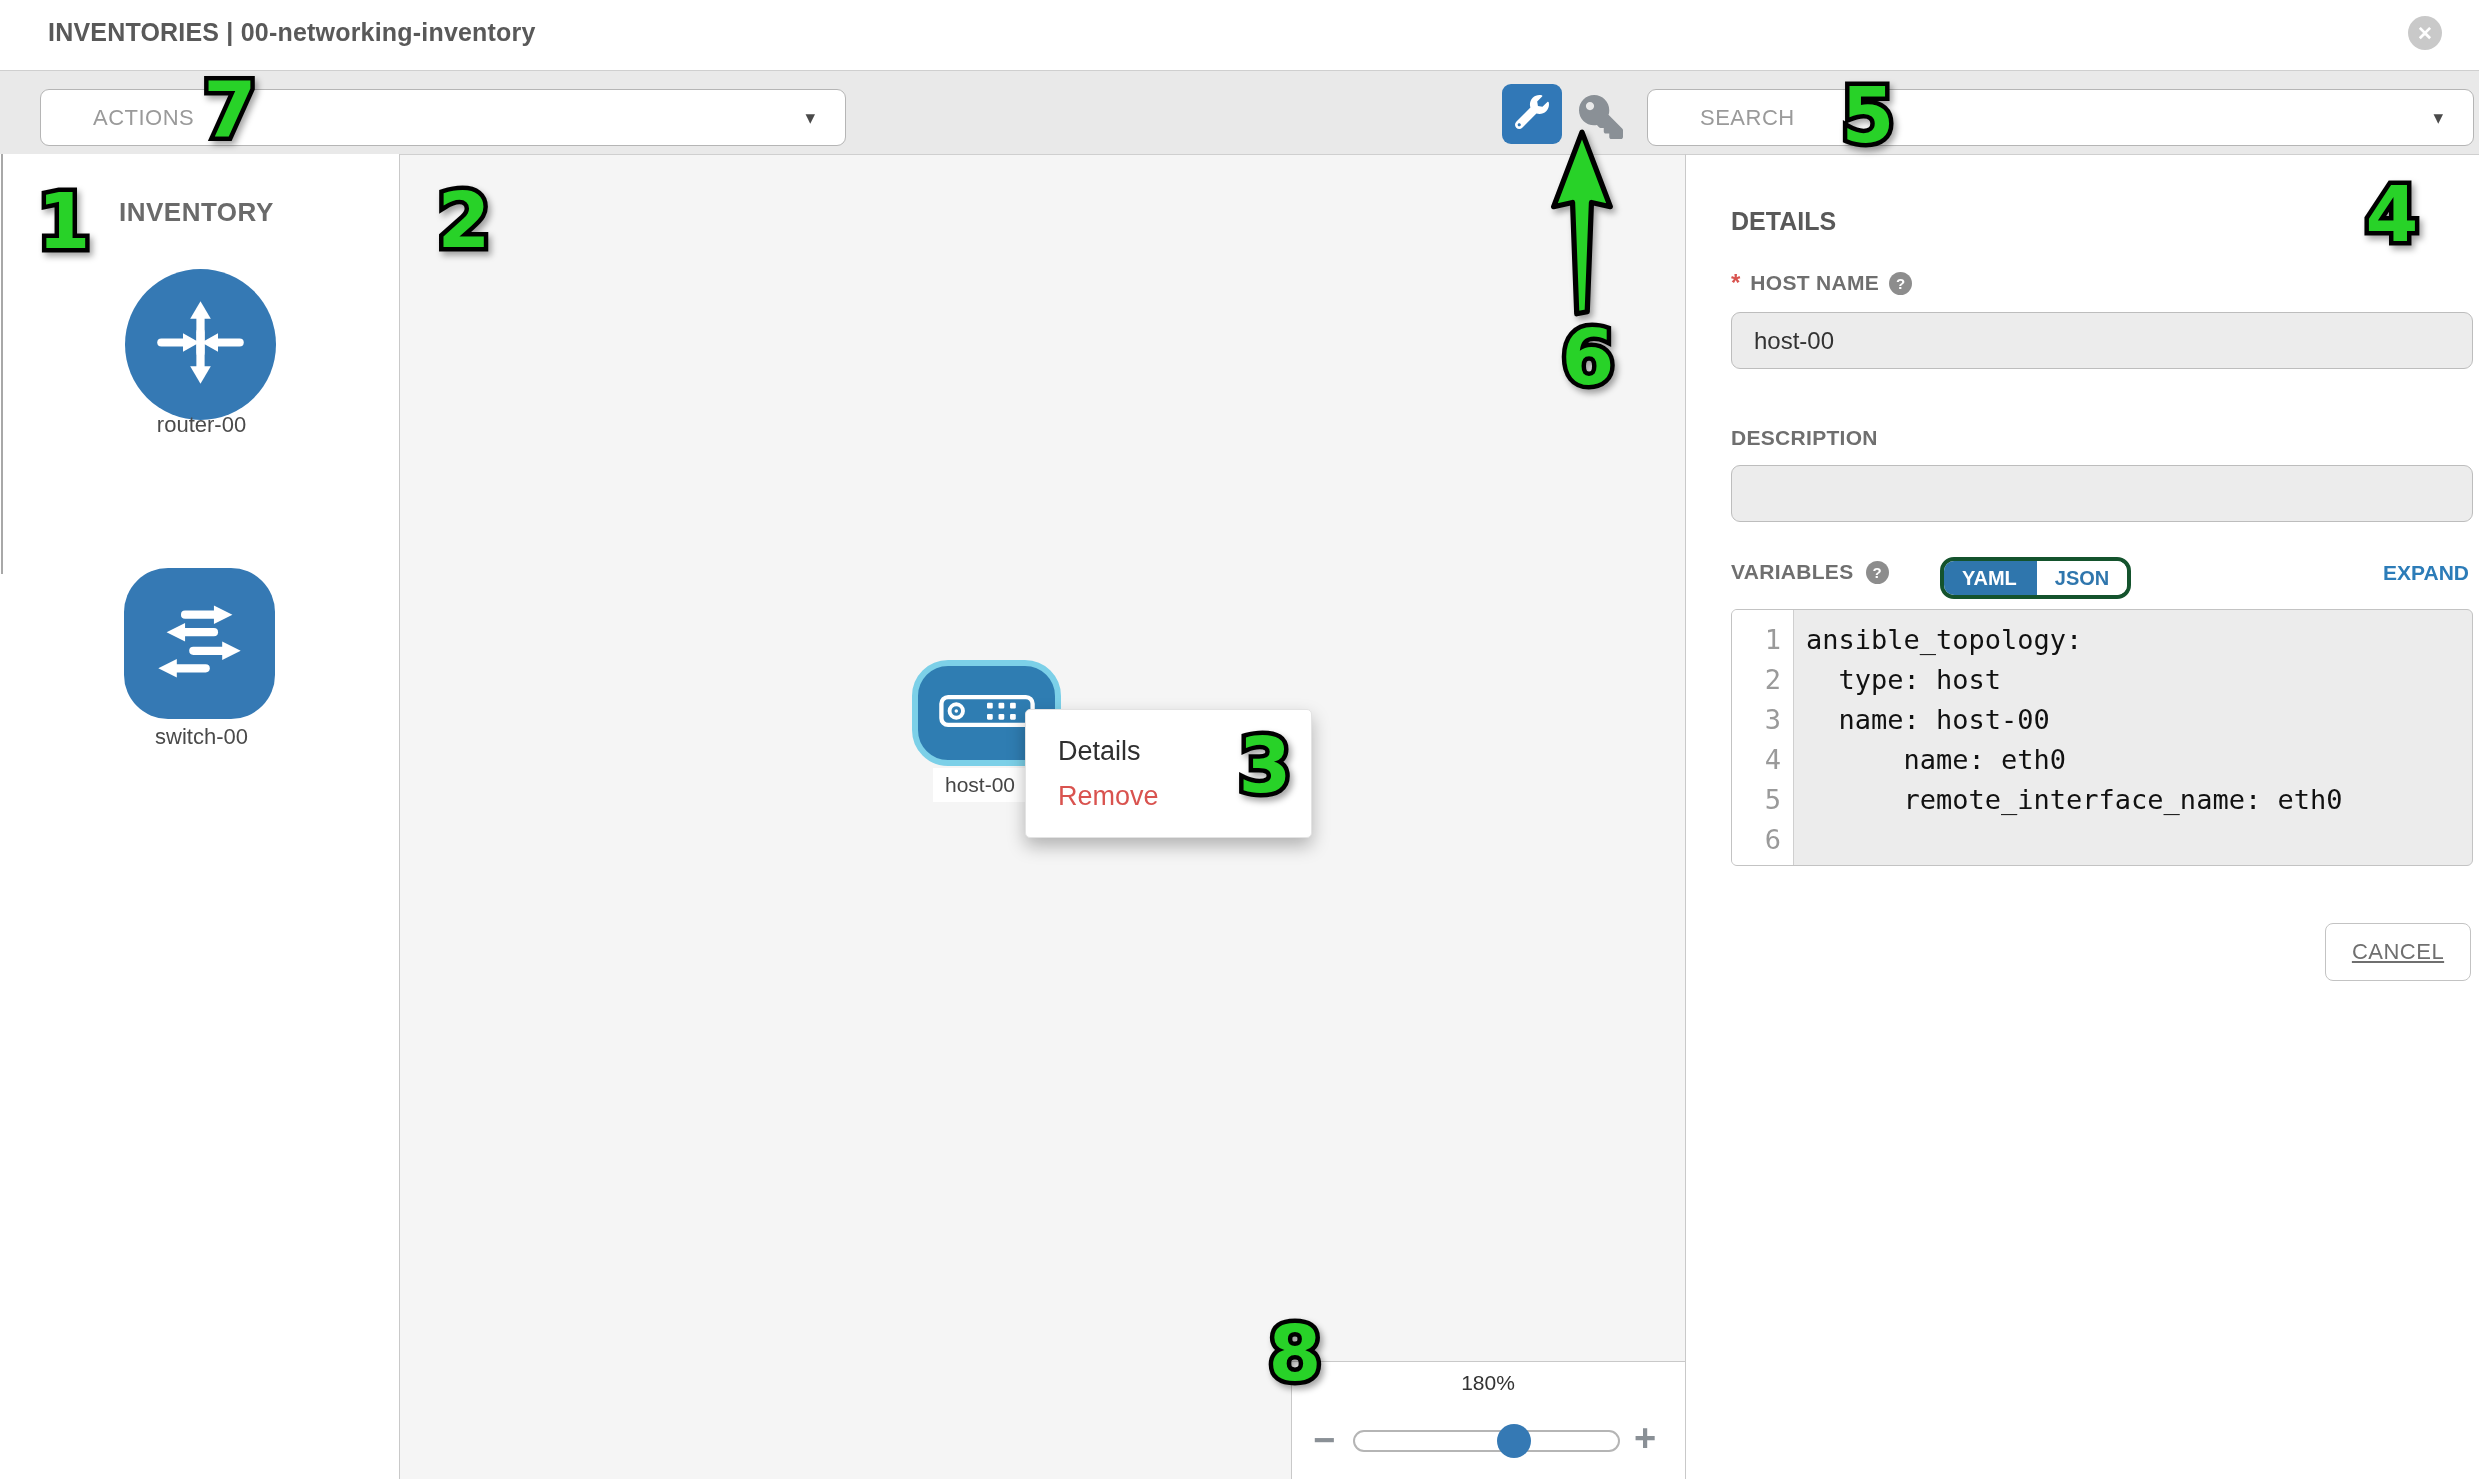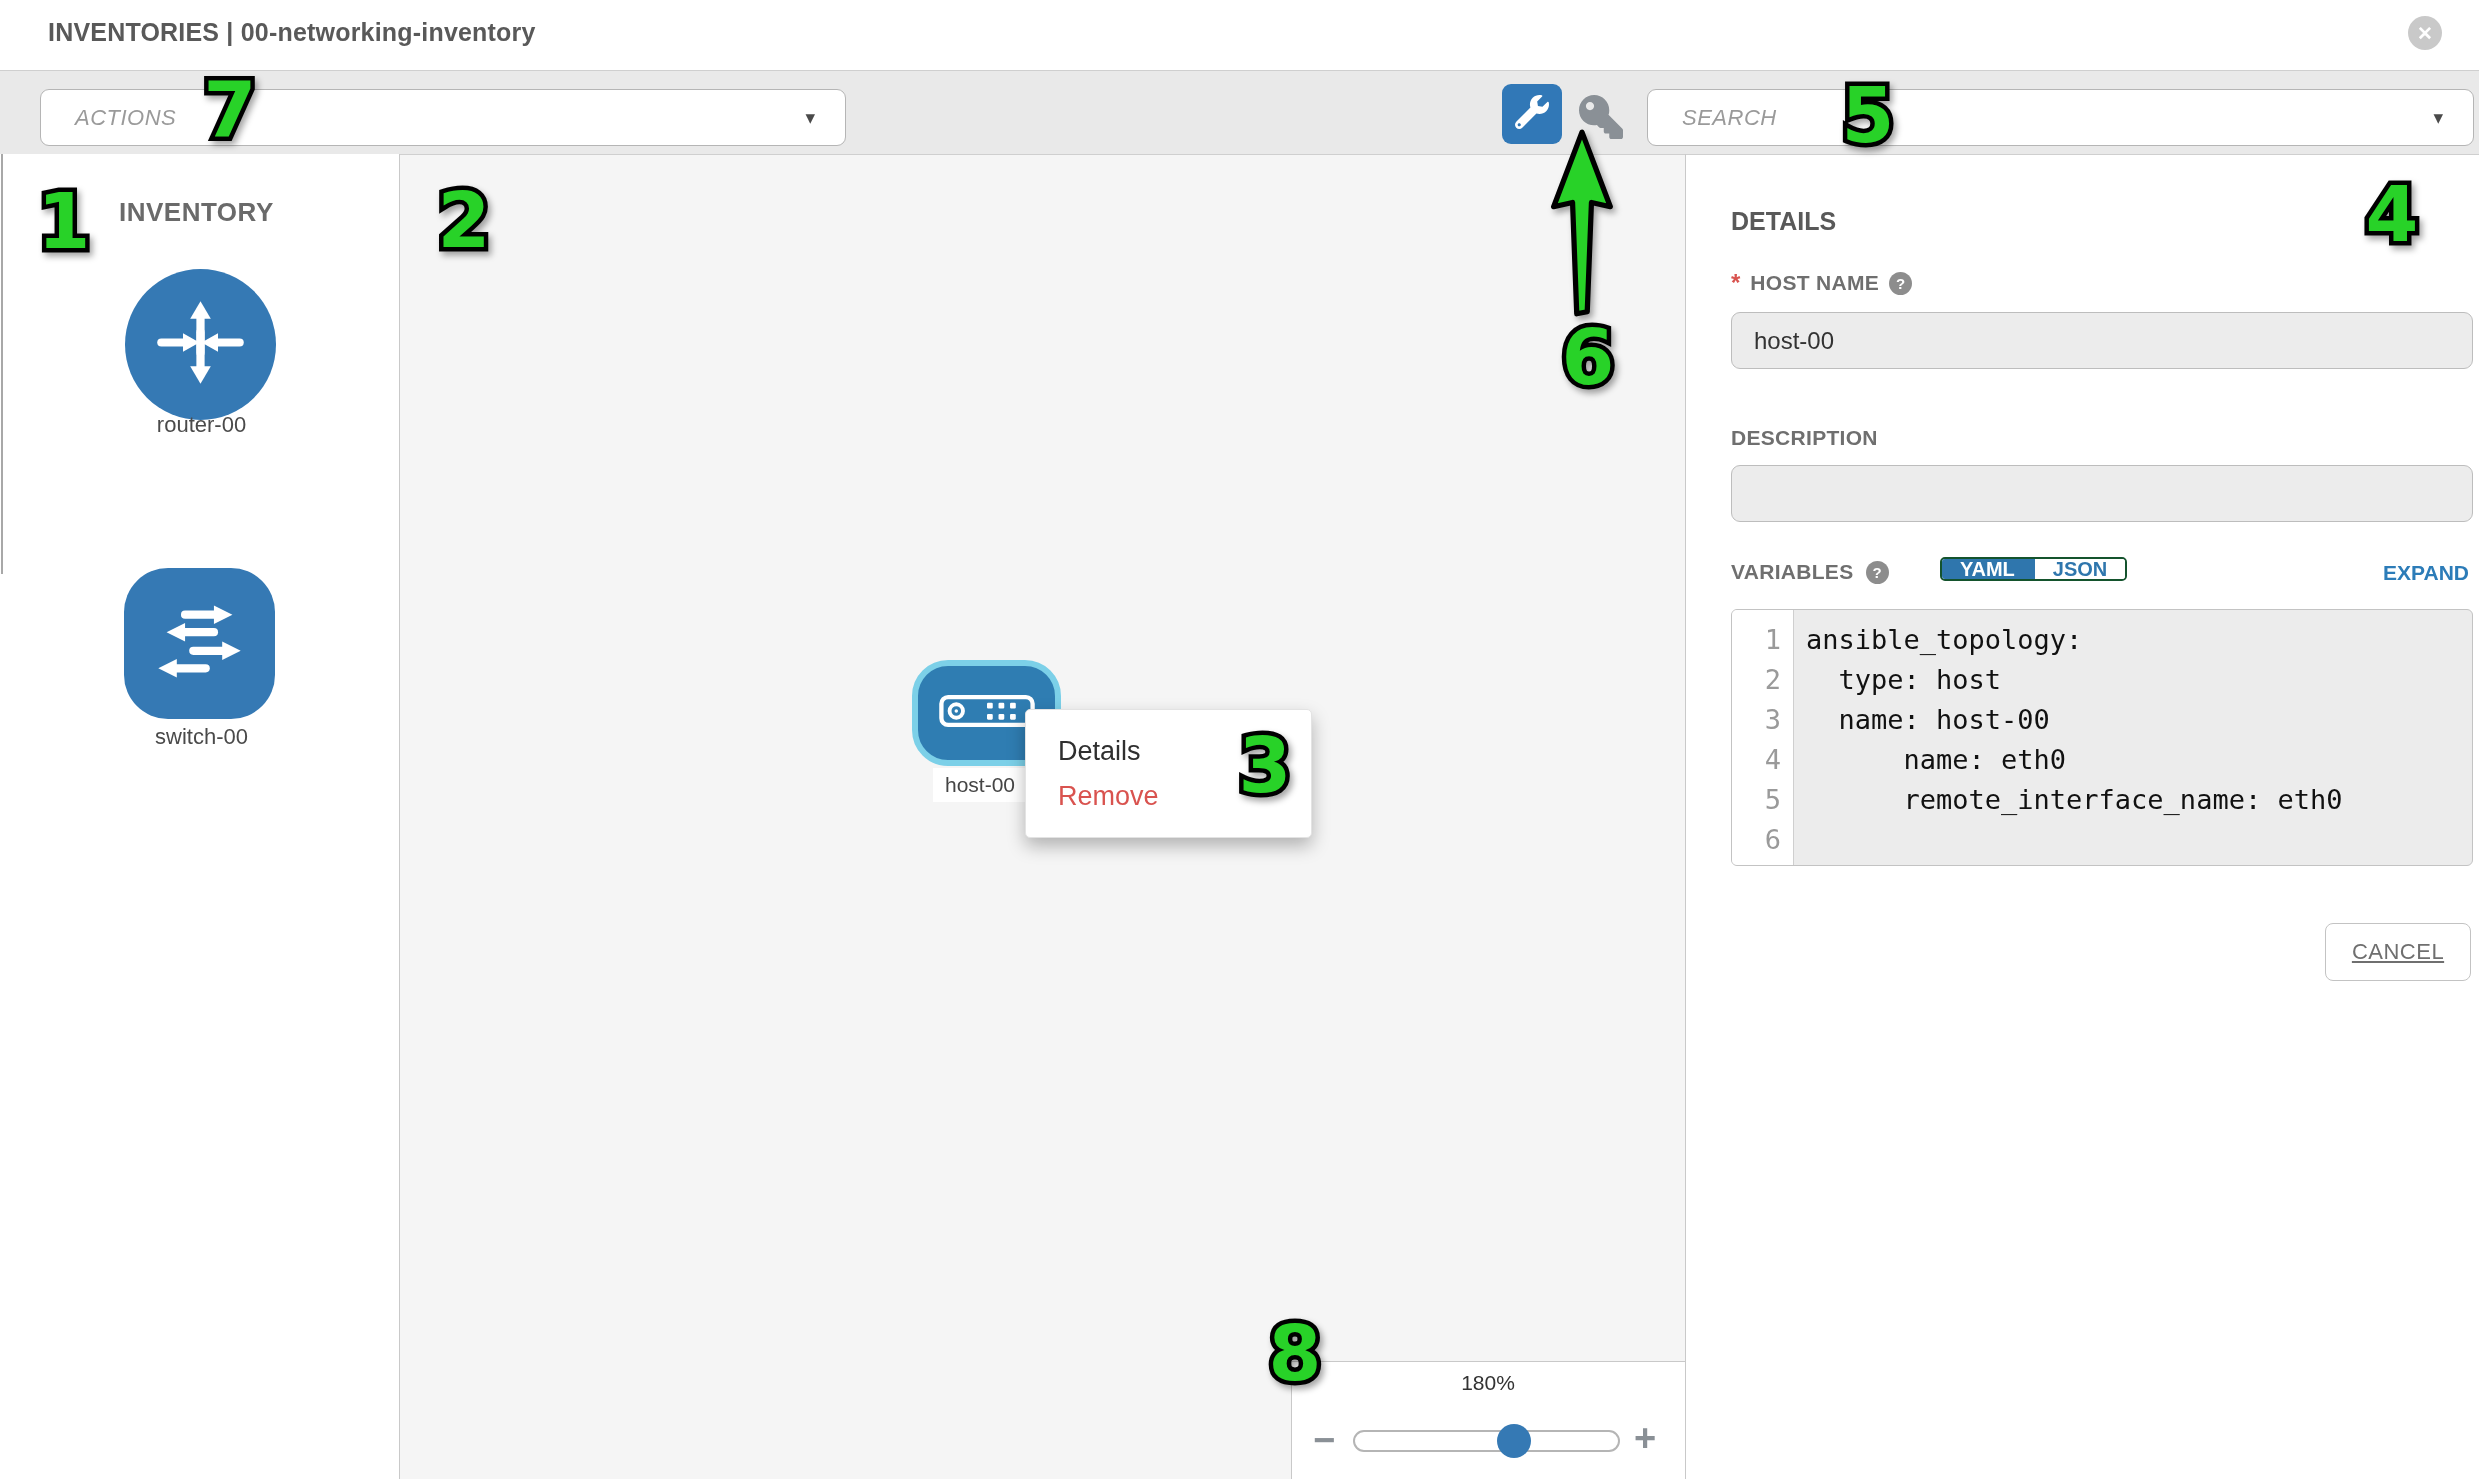--- a/index.html
+++ b/index.html
@@ -10,21 +10,21 @@
   
   .page-title{left:48px;top:18px;font-size:25px;font-weight:700;color:#595959;letter-spacing:0.2px;}
   .close-btn{left:2408px;top:16px;width:34px;height:34px;border-radius:50%;background:#c9c9c9;
              color:#fff;font-size:19px;font-weight:700;display:flex;align-items:center;justify-content:center;}
 
   
   .toolbar{left:0;top:70px;width:2480px;height:85px;background:#e9e9e9;
            border-top:1px solid #cfcfcf;border-bottom:1px solid #cfcfcf;box-sizing:border-box;}
   .selbox{background:#fff;border:1px solid #b5b5b5;border-radius:9px;height:57px;box-sizing:border-box;
           display:flex;align-items:center;color:#9a9a9a;font-size:22px;}
-  .selbox .ph{padding-left:34px;letter-spacing:0.5px;font-style:italic;}
+  .selbox .ph{padding-left:52px;letter-spacing:0.5px;}
   .selbox .caret{position:absolute;right:30px;color:#4a4a4a;font-size:19px;}
   #actions-select{left:40px;top:89px;width:806px;}
   #search-select{left:1647px;top:89px;width:827px;}
   .wrench-btn{left:1502px;top:84px;width:60px;height:60px;background:#3178b7;border-radius:9px;
               display:flex;align-items:center;justify-content:center;}
   .key-wrap{left:1578px;top:95px;width:46px;height:44px;}
 
   
   .sidebar{left:0;top:154px;width:399px;height:1325px;background:#fff;}
   .sidebar-accent{left:1px;top:154px;width:2px;height:420px;background:#a8a8a8;}
@@ -65,21 +65,21 @@
 
   
   .panel-heading{left:1731px;top:207px;font-size:25px;font-weight:700;color:#595959;}
   .field-label{font-size:21px;font-weight:600;color:#6f6f6f;letter-spacing:0.3px;}
   .req{color:#d9534f;font-size:24px;font-weight:700;}
   .help-icon{width:23px;height:23px;border-radius:50%;background:#8d8d8d;color:#fff;font-size:15px;
              font-weight:700;display:flex;align-items:center;justify-content:center;}
   .inputbox{left:1731px;width:742px;height:57px;background:#ececec;border:1px solid #bdbdbd;
             border-radius:9px;box-sizing:border-box;display:flex;align-items:center;
             padding-left:22px;font-size:24px;color:#333;}
-  .toggle{left:1940px;top:557px;height:24px;border:2px solid #14532d;border-radius:5px;overflow:hidden;
+  .toggle{left:1940px;top:557px;height:42px;border:4px solid #14532d;border-radius:14px;overflow:hidden;
           display:flex;box-sizing:border-box;}
   .toggle .seg{display:flex;align-items:center;padding:0 18px;font-size:20px;font-weight:700;}
   .toggle .seg.on{background:#2f76ad;color:#fff;}
   .toggle .seg.off{background:#fff;color:#2f76ad;border-left:2px solid #2f76ad;}
   .expand-link{left:2328px;top:561px;width:141px;text-align:right;font-size:21px;font-weight:600;color:#2c7cb8;}
 
   .editor{left:1731px;top:609px;width:742px;height:257px;border:1px solid #c3c3c3;border-radius:6px;
           overflow:hidden;box-sizing:border-box;display:flex;background:#ececec;}
   .gutter{width:62px;background:#fff;border-right:1px solid #cfcfcf;box-sizing:border-box;
           padding-top:10px;text-align:right;}

